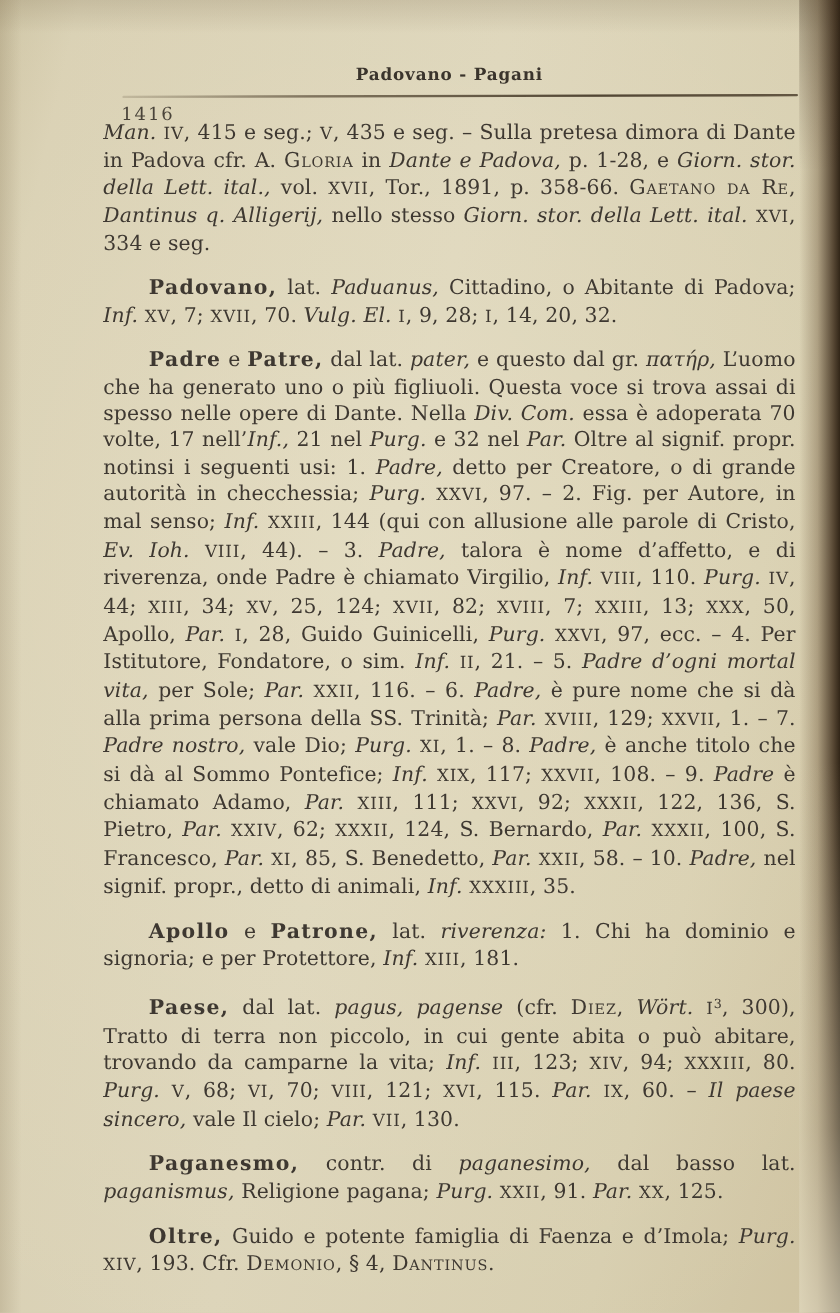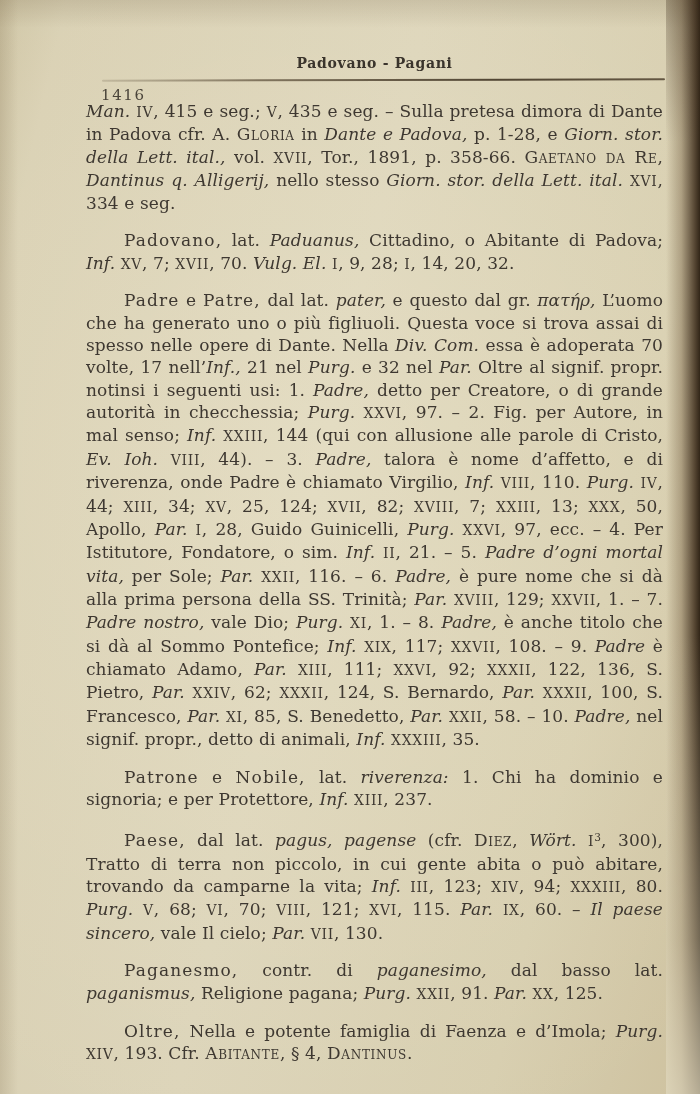--- a/index.html
+++ b/index.html
@@ -43,42 +43,42 @@
   }
   .text-block{
     position:absolute;top:100px;left:86px;width:577px;
     font-size:17px;line-height:22.35px;color:#3e3831;
     text-align:justify;letter-spacing:0.1px;
   }
   .text-block p{margin:0;text-indent:38px;}
   .text-block p.noindent{text-indent:0;}
   .text-block p + p{margin-top:14.5px;}
   .seg-i{font-style:italic;}
-  .seg-b{font-weight:normal;letter-spacing:1.1px;}
+  .seg-b{font-weight:bold;letter-spacing:1.1px;}
   .seg-sc{font-variant:small-caps;letter-spacing:0.7px;}
   .seg-rn{font-size:0.82em;letter-spacing:0.7px;}
   .seg-sup{font-size:0.62em;vertical-align:0.5em;}
 </style>
 </head>
 <body>
 
 <div class="paper">
   <div class="left-edge"></div>
 
   <div class="page-number">1416</div>
 
   <div class="running-title">Padovano - Pagani</div>
 
   <div class="header-rule"></div>
 
   <div class="text-block">
       <p class="noindent"><span class="seg-i">Man.</span><span class="seg-n"> </span><span class="seg-rn">IV</span><span class="seg-n">, 415 e seg.; </span><span class="seg-rn">V</span><span class="seg-n">, 435 e seg. – Sulla pretesa dimora di Dante in Padova cfr. A. </span><span class="seg-sc">Gloria</span><span class="seg-n"> in </span><span class="seg-i">Dante e Padova,</span><span class="seg-n"> p. 1-28, e </span><span class="seg-i">Giorn. stor. della Lett. ital.,</span><span class="seg-n"> vol. </span><span class="seg-rn">XVII</span><span class="seg-n">, Tor., 1891, p. 358-66. </span><span class="seg-sc">Gaetano da Re</span><span class="seg-n">, </span><span class="seg-i">Dantinus q. Alligerij,</span><span class="seg-n"> nello stesso </span><span class="seg-i">Giorn. stor. della Lett. ital.</span><span class="seg-n"> </span><span class="seg-rn">XVI</span><span class="seg-n">, 334 e seg.</span></p>
       <p><span class="seg-b">Padovano,</span><span class="seg-n"> lat. </span><span class="seg-i">Paduanus,</span><span class="seg-n"> Cittadino, o Abitante di Padova; </span><span class="seg-i">Inf.</span><span class="seg-n"> </span><span class="seg-rn">XV</span><span class="seg-n">, 7; </span><span class="seg-rn">XVII</span><span class="seg-n">, 70. </span><span class="seg-i">Vulg. El.</span><span class="seg-n"> </span><span class="seg-rn">I</span><span class="seg-n">, 9, 28; </span><span class="seg-rn">I</span><span class="seg-n">, 14, 20, 32.</span></p>
       <p><span class="seg-b">Padre</span><span class="seg-n"> e </span><span class="seg-b">Patre,</span><span class="seg-n"> dal lat. </span><span class="seg-i">pater,</span><span class="seg-n"> e questo dal gr. </span><span class="seg-i">πατήρ,</span><span class="seg-n"> L’uomo che ha generato uno o più figliuoli. Questa voce si trova assai di spesso nelle opere di Dante. Nella </span><span class="seg-i">Div. Com.</span><span class="seg-n"> essa è adoperata 70 volte, 17 nell’</span><span class="seg-i">Inf.,</span><span class="seg-n"> 21 nel </span><span class="seg-i">Purg.</span><span class="seg-n"> e 32 nel </span><span class="seg-i">Par.</span><span class="seg-n"> Oltre al signif. propr. notinsi i seguenti usi: 1. </span><span class="seg-i">Padre,</span><span class="seg-n"> detto per Creatore, o di grande autorità in checchessia; </span><span class="seg-i">Purg.</span><span class="seg-n"> </span><span class="seg-rn">XXVI</span><span class="seg-n">, 97. – 2. Fig. per Autore, in mal senso; </span><span class="seg-i">Inf.</span><span class="seg-n"> </span><span class="seg-rn">XXIII</span><span class="seg-n">, 144 (qui con allusione alle parole di Cristo, </span><span class="seg-i">Ev. Ioh.</span><span class="seg-n"> </span><span class="seg-rn">VIII</span><span class="seg-n">, 44). – 3. </span><span class="seg-i">Padre,</span><span class="seg-n"> talora è nome d’affetto, e di riverenza, onde Padre è chiamato Virgilio, </span><span class="seg-i">Inf.</span><span class="seg-n"> </span><span class="seg-rn">VIII</span><span class="seg-n">, 110. </span><span class="seg-i">Purg.</span><span class="seg-n"> </span><span class="seg-rn">IV</span><span class="seg-n">, 44; </span><span class="seg-rn">XIII</span><span class="seg-n">, 34; </span><span class="seg-rn">XV</span><span class="seg-n">, 25, 124; </span><span class="seg-rn">XVII</span><span class="seg-n">, 82; </span><span class="seg-rn">XVIII</span><span class="seg-n">, 7; </span><span class="seg-rn">XXIII</span><span class="seg-n">, 13; </span><span class="seg-rn">XXX</span><span class="seg-n">, 50, Apollo, </span><span class="seg-i">Par.</span><span class="seg-n"> </span><span class="seg-rn">I</span><span class="seg-n">, 28, Guido Guinicelli, </span><span class="seg-i">Purg.</span><span class="seg-n"> </span><span class="seg-rn">XXVI</span><span class="seg-n">, 97, ecc. – 4. Per Istitutore, Fondatore, o sim. </span><span class="seg-i">Inf.</span><span class="seg-n"> </span><span class="seg-rn">II</span><span class="seg-n">, 21. – 5. </span><span class="seg-i">Padre d’ogni mortal vita,</span><span class="seg-n"> per Sole; </span><span class="seg-i">Par.</span><span class="seg-n"> </span><span class="seg-rn">XXII</span><span class="seg-n">, 116. – 6. </span><span class="seg-i">Padre,</span><span class="seg-n"> è pure nome che si dà alla prima persona della SS. Trinità; </span><span class="seg-i">Par.</span><span class="seg-n"> </span><span class="seg-rn">XVIII</span><span class="seg-n">, 129; </span><span class="seg-rn">XXVII</span><span class="seg-n">, 1. – 7. </span><span class="seg-i">Padre nostro,</span><span class="seg-n"> vale Dio; </span><span class="seg-i">Purg.</span><span class="seg-n"> </span><span class="seg-rn">XI</span><span class="seg-n">, 1. – 8. </span><span class="seg-i">Padre,</span><span class="seg-n"> è anche titolo che si dà al Sommo Pontefice; </span><span class="seg-i">Inf.</span><span class="seg-n"> </span><span class="seg-rn">XIX</span><span class="seg-n">, 117; </span><span class="seg-rn">XXVII</span><span class="seg-n">, 108. – 9. </span><span class="seg-i">Padre</span><span class="seg-n"> è chiamato Adamo, </span><span class="seg-i">Par.</span><span class="seg-n"> </span><span class="seg-rn">XIII</span><span class="seg-n">, 111; </span><span class="seg-rn">XXVI</span><span class="seg-n">, 92; </span><span class="seg-rn">XXXII</span><span class="seg-n">, 122, 136, S. Pietro, </span><span class="seg-i">Par.</span><span class="seg-n"> </span><span class="seg-rn">XXIV</span><span class="seg-n">, 62; </span><span class="seg-rn">XXXII</span><span class="seg-n">, 124, S. Bernardo, </span><span class="seg-i">Par.</span><span class="seg-n"> </span><span class="seg-rn">XXXII</span><span class="seg-n">, 100, S. Francesco, </span><span class="seg-i">Par.</span><span class="seg-n"> </span><span class="seg-rn">XI</span><span class="seg-n">, 85, S. Benedetto, </span><span class="seg-i">Par.</span><span class="seg-n"> </span><span class="seg-rn">XXII</span><span class="seg-n">, 58. – 10. </span><span class="seg-i">Padre,</span><span class="seg-n"> nel signif. propr., detto di animali, </span><span class="seg-i">Inf.</span><span class="seg-n"> </span><span class="seg-rn">XXXIII</span><span class="seg-n">, 35.</span></p>
-      <p><span class="seg-b">Patrone</span><span class="seg-n"> e </span><span class="seg-b">Nobile,</span><span class="seg-n"> lat. </span><span class="seg-i">riverenza:</span><span class="seg-n"> 1. Chi ha dominio e signoria; e per Protettore, </span><span class="seg-i">Inf.</span><span class="seg-n"> </span><span class="seg-rn">XIII</span><span class="seg-n">, 237.</span></p>
+      <p><span class="seg-b">Apollo</span><span class="seg-n"> e </span><span class="seg-b">Patrone,</span><span class="seg-n"> lat. </span><span class="seg-i">riverenza:</span><span class="seg-n"> 1. Chi ha dominio e signoria; e per Protettore, </span><span class="seg-i">Inf.</span><span class="seg-n"> </span><span class="seg-rn">XIII</span><span class="seg-n">, 181.</span></p>
       <p><span class="seg-b">Paese,</span><span class="seg-n"> dal lat. </span><span class="seg-i">pagus, pagense</span><span class="seg-n"> (cfr. </span><span class="seg-sc">Diez</span><span class="seg-n">, </span><span class="seg-i">Wört.</span><span class="seg-n"> </span><span class="seg-rn">I</span><span class="seg-sup">3</span><span class="seg-n">, 300), Tratto di terra non piccolo, in cui gente abita o può abitare, trovando da camparne la vita; </span><span class="seg-i">Inf.</span><span class="seg-n"> </span><span class="seg-rn">III</span><span class="seg-n">, 123; </span><span class="seg-rn">XIV</span><span class="seg-n">, 94; </span><span class="seg-rn">XXXIII</span><span class="seg-n">, 80. </span><span class="seg-i">Purg.</span><span class="seg-n"> </span><span class="seg-rn">V</span><span class="seg-n">, 68; </span><span class="seg-rn">VI</span><span class="seg-n">, 70; </span><span class="seg-rn">VIII</span><span class="seg-n">, 121; </span><span class="seg-rn">XVI</span><span class="seg-n">, 115. </span><span class="seg-i">Par.</span><span class="seg-n"> </span><span class="seg-rn">IX</span><span class="seg-n">, 60. – </span><span class="seg-i">Il paese sincero,</span><span class="seg-n"> vale Il cielo; </span><span class="seg-i">Par.</span><span class="seg-n"> </span><span class="seg-rn">VII</span><span class="seg-n">, 130.</span></p>
       <p><span class="seg-b">Paganesmo,</span><span class="seg-n"> contr. di </span><span class="seg-i">paganesimo,</span><span class="seg-n"> dal basso lat. </span><span class="seg-i">paganismus,</span><span class="seg-n"> Religione pagana; </span><span class="seg-i">Purg.</span><span class="seg-n"> </span><span class="seg-rn">XXII</span><span class="seg-n">, 91. </span><span class="seg-i">Par.</span><span class="seg-n"> </span><span class="seg-rn">XX</span><span class="seg-n">, 125.</span></p>
-      <p><span class="seg-b">Oltre,</span><span class="seg-n"> Nella e potente famiglia di Faenza e d’Imola; </span><span class="seg-i">Purg.</span><span class="seg-n"> </span><span class="seg-rn">XIV</span><span class="seg-n">, 193. Cfr. </span><span class="seg-sc">Abitante</span><span class="seg-n">, § 4, </span><span class="seg-sc">Dantinus</span><span class="seg-n">.</span></p>
+      <p><span class="seg-b">Oltre,</span><span class="seg-n"> Guido e potente famiglia di Faenza e d’Imola; </span><span class="seg-i">Purg.</span><span class="seg-n"> </span><span class="seg-rn">XIV</span><span class="seg-n">, 193. Cfr. </span><span class="seg-sc">Demonio</span><span class="seg-n">, § 4, </span><span class="seg-sc">Dantinus</span><span class="seg-n">.</span></p>
     </div>
 
   <div class="edge-shadow"></div>
   <div class="edge-vertical"></div>
 </div>
 
 </body></html>

